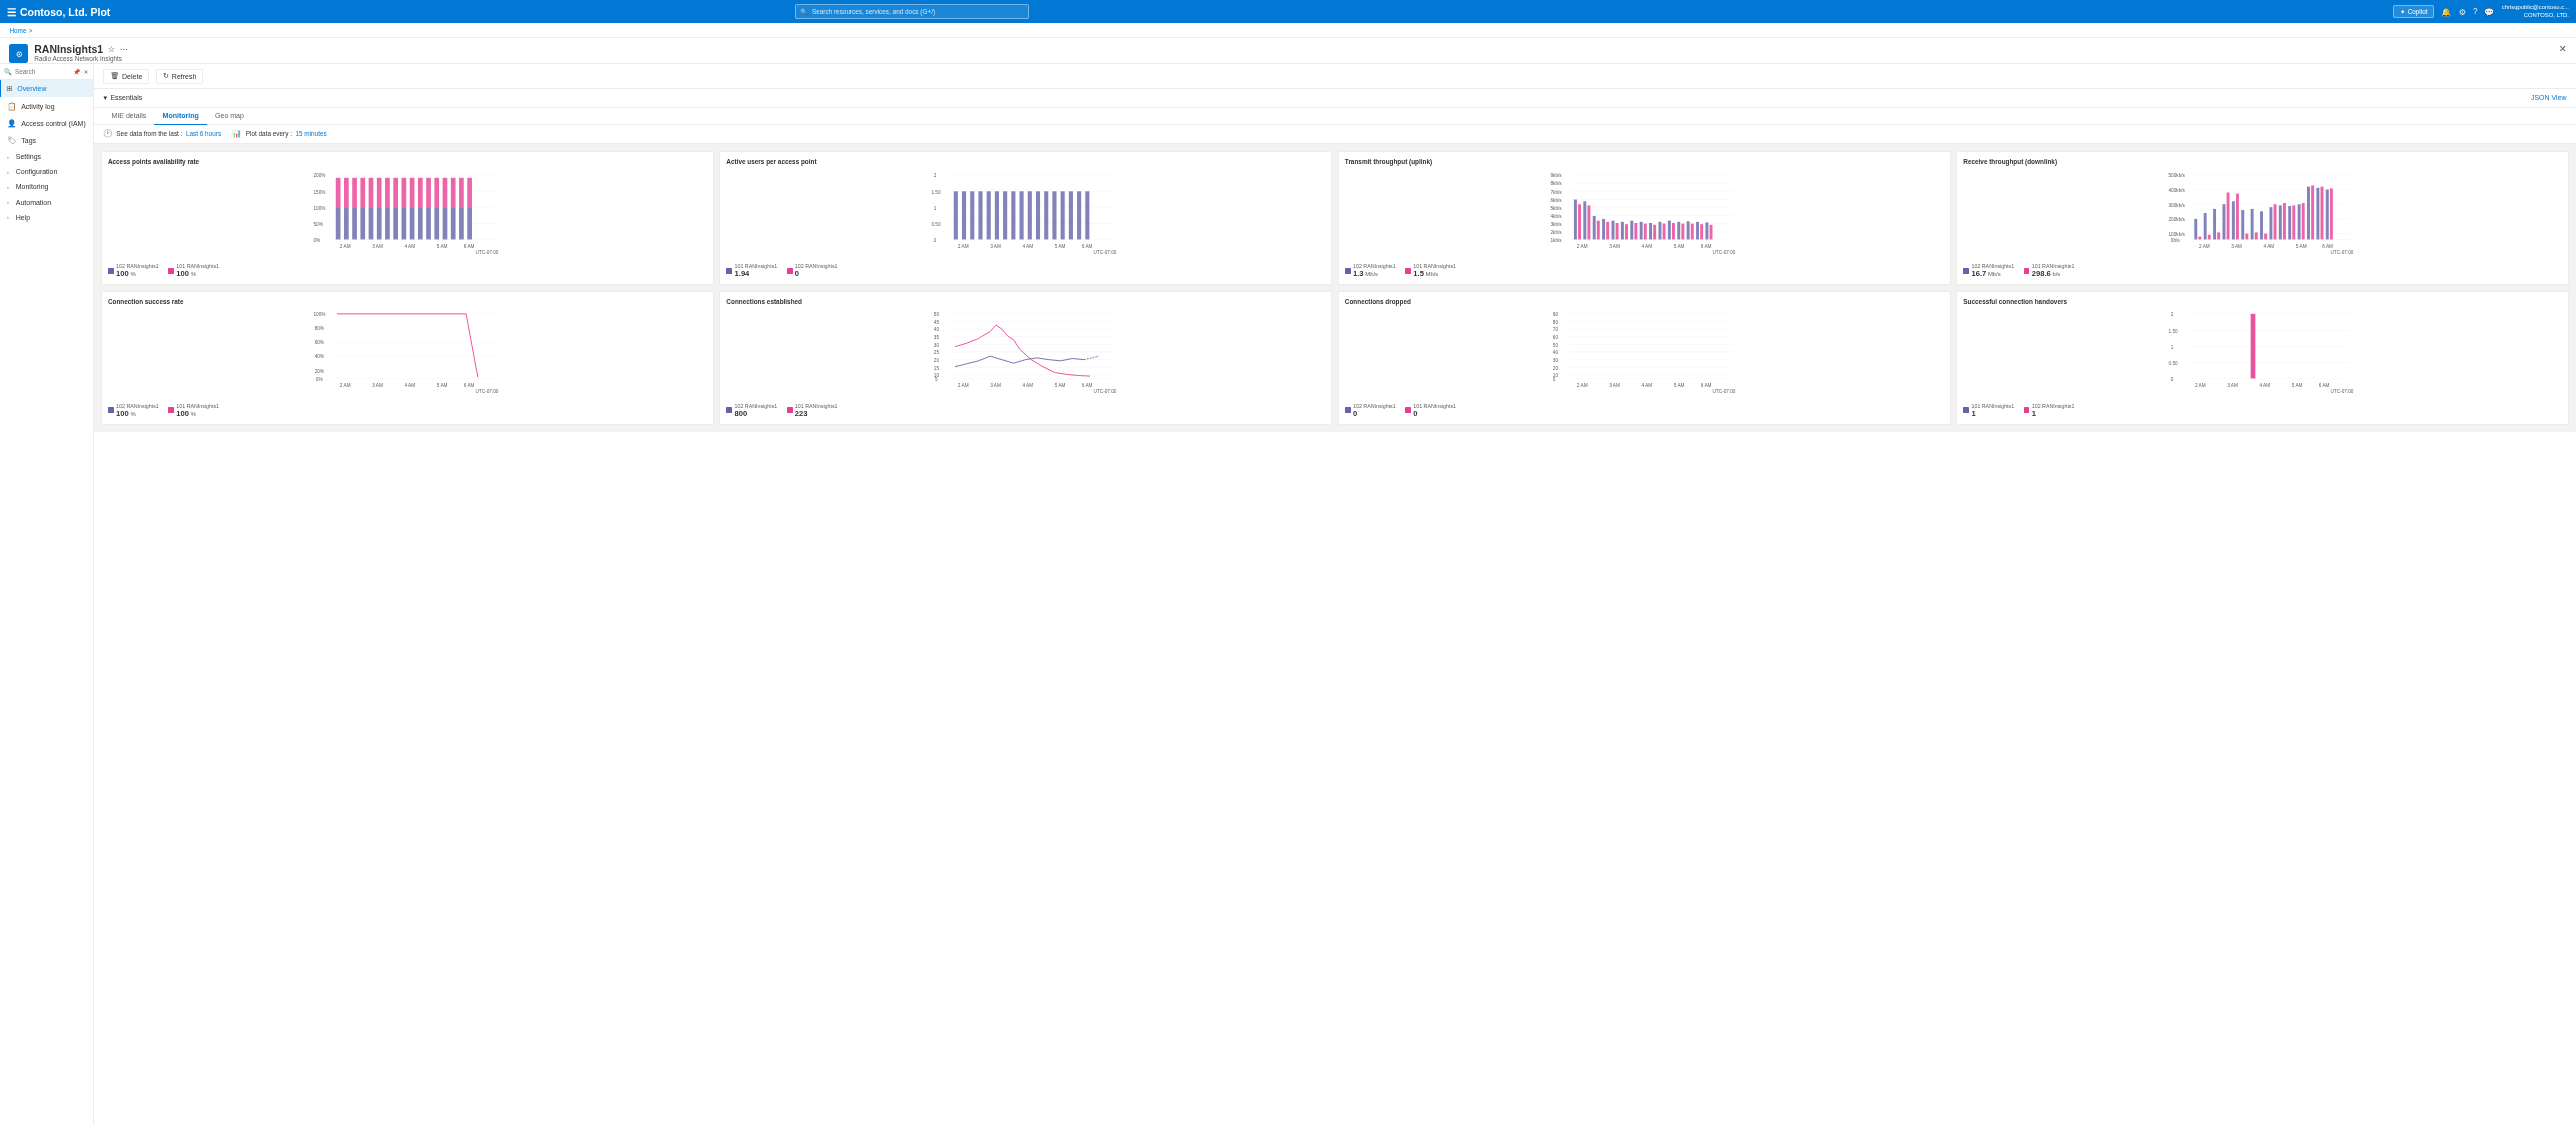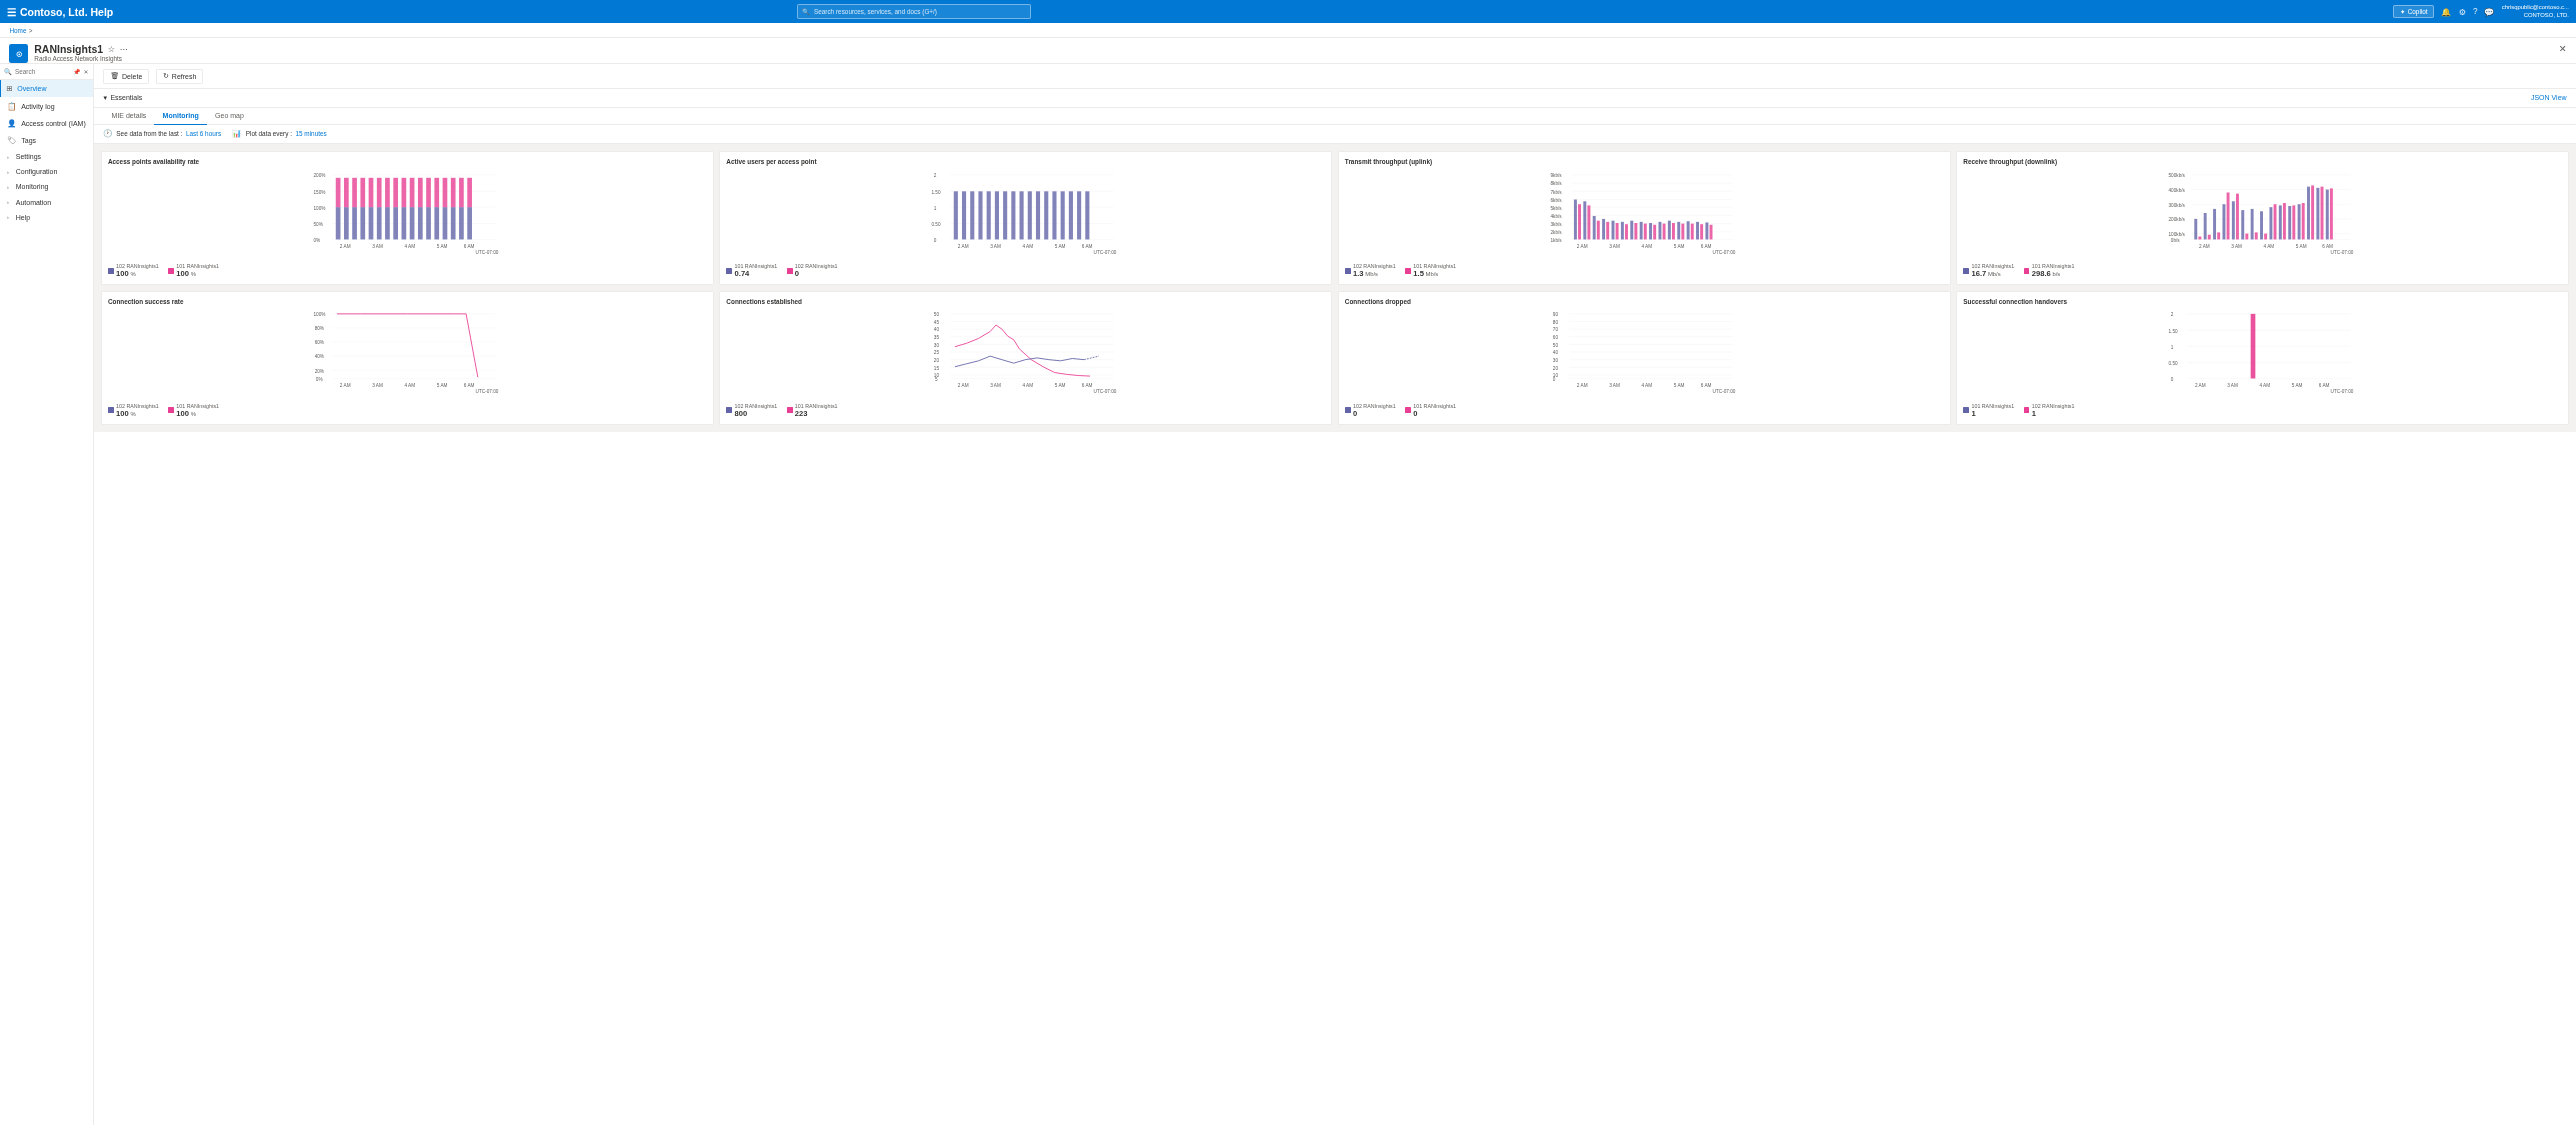--- a/index.html
+++ b/index.html
@@ -235,21 +235,21 @@
     .y-label { font-size: 8px; fill: #605e5c; }
     .x-label { font-size: 8px; fill: #605e5c; }
     .grid-line { stroke: #edebe9; stroke-width: 0.5; }
   </style>
 </head>
 <body>
 
 <div class="top-bar">
   <div class="top-bar-logo">
     <span>☰</span>
-    <span>Contoso, Ltd. Help</span>
+    <span>Contoso, Ltd. Plot</span>
   </div>
   <div class="top-bar-search">
     <span>🔍</span>
     <span>Search resources, services, and docs (G+/)</span>
   </div>
   <div class="top-bar-right">
     <button class="copilot-btn">
       <span>✦</span>
       <span>Copilot</span>
     </button>
@@ -506,21 +506,21 @@
             <text x="210" y="135" class="x-label">5 AM</text>
             <text x="256" y="135" class="x-label">6 AM</text>
             <text x="276" y="145" class="x-label">UTC-07:00</text>
           </svg>
         </div>
         <div class="chart-legend">
           <div class="legend-item">
             <div class="legend-color" style="background:#6264a7;"></div>
             <div>
               <div style="font-size:5.3px;color:#605e5c;">101 RANInsights1</div>
-              <span class="legend-val">0.74</span>
+              <span class="legend-val">1.94</span>
             </div>
           </div>
           <div class="legend-item">
             <div class="legend-color" style="background:#e83f94;"></div>
             <div>
               <div style="font-size:5.3px;color:#605e5c;">102 RANInsights1</div>
               <span class="legend-val">0</span>
             </div>
           </div>
         </div>

